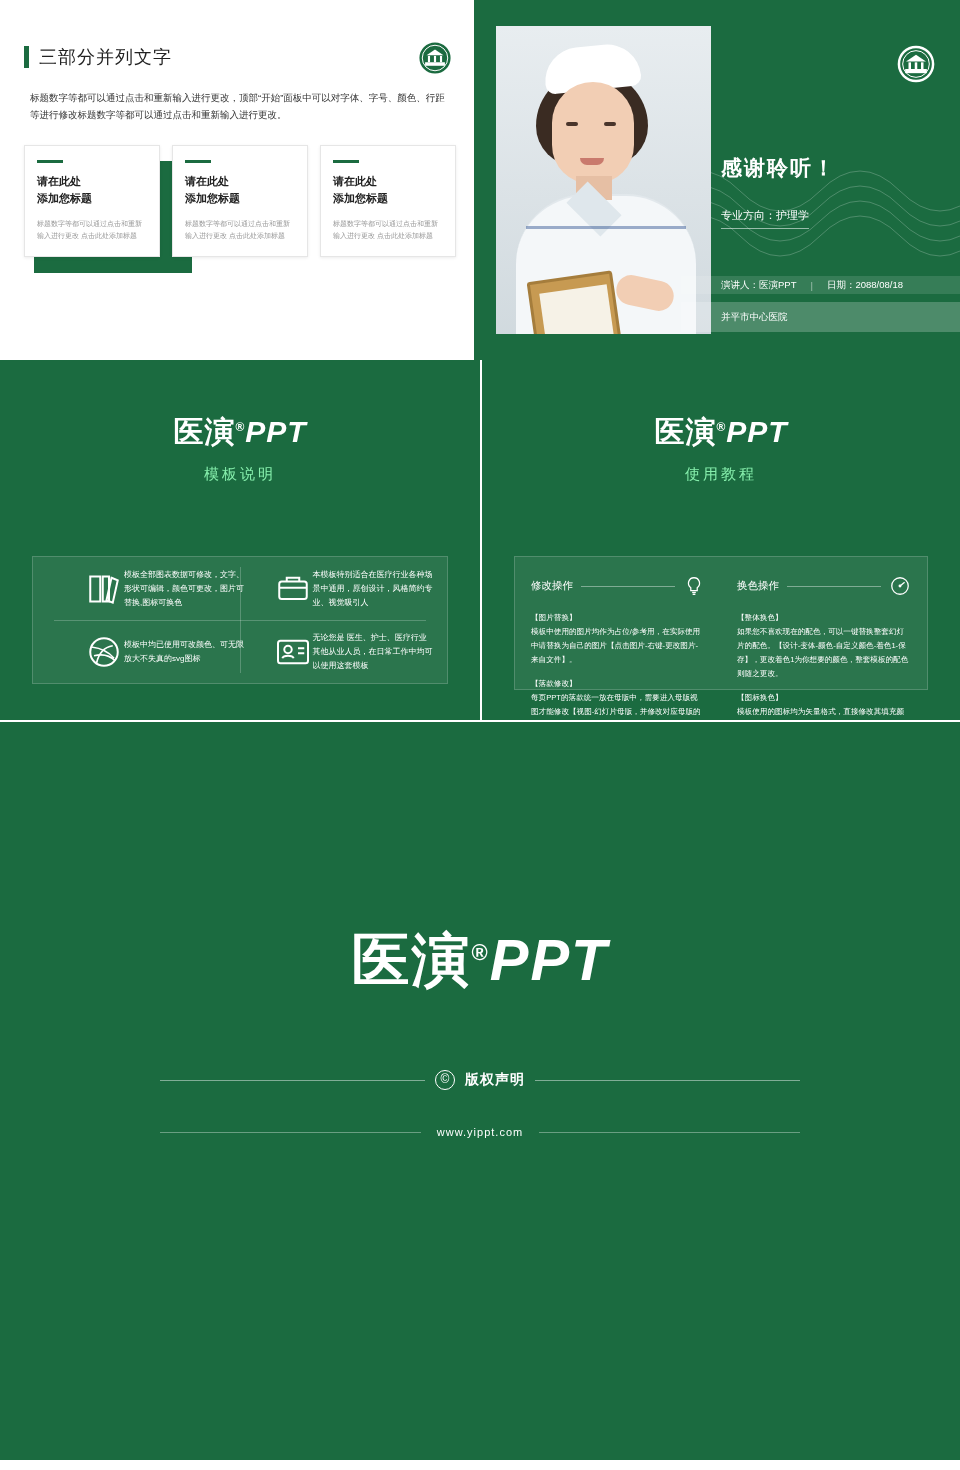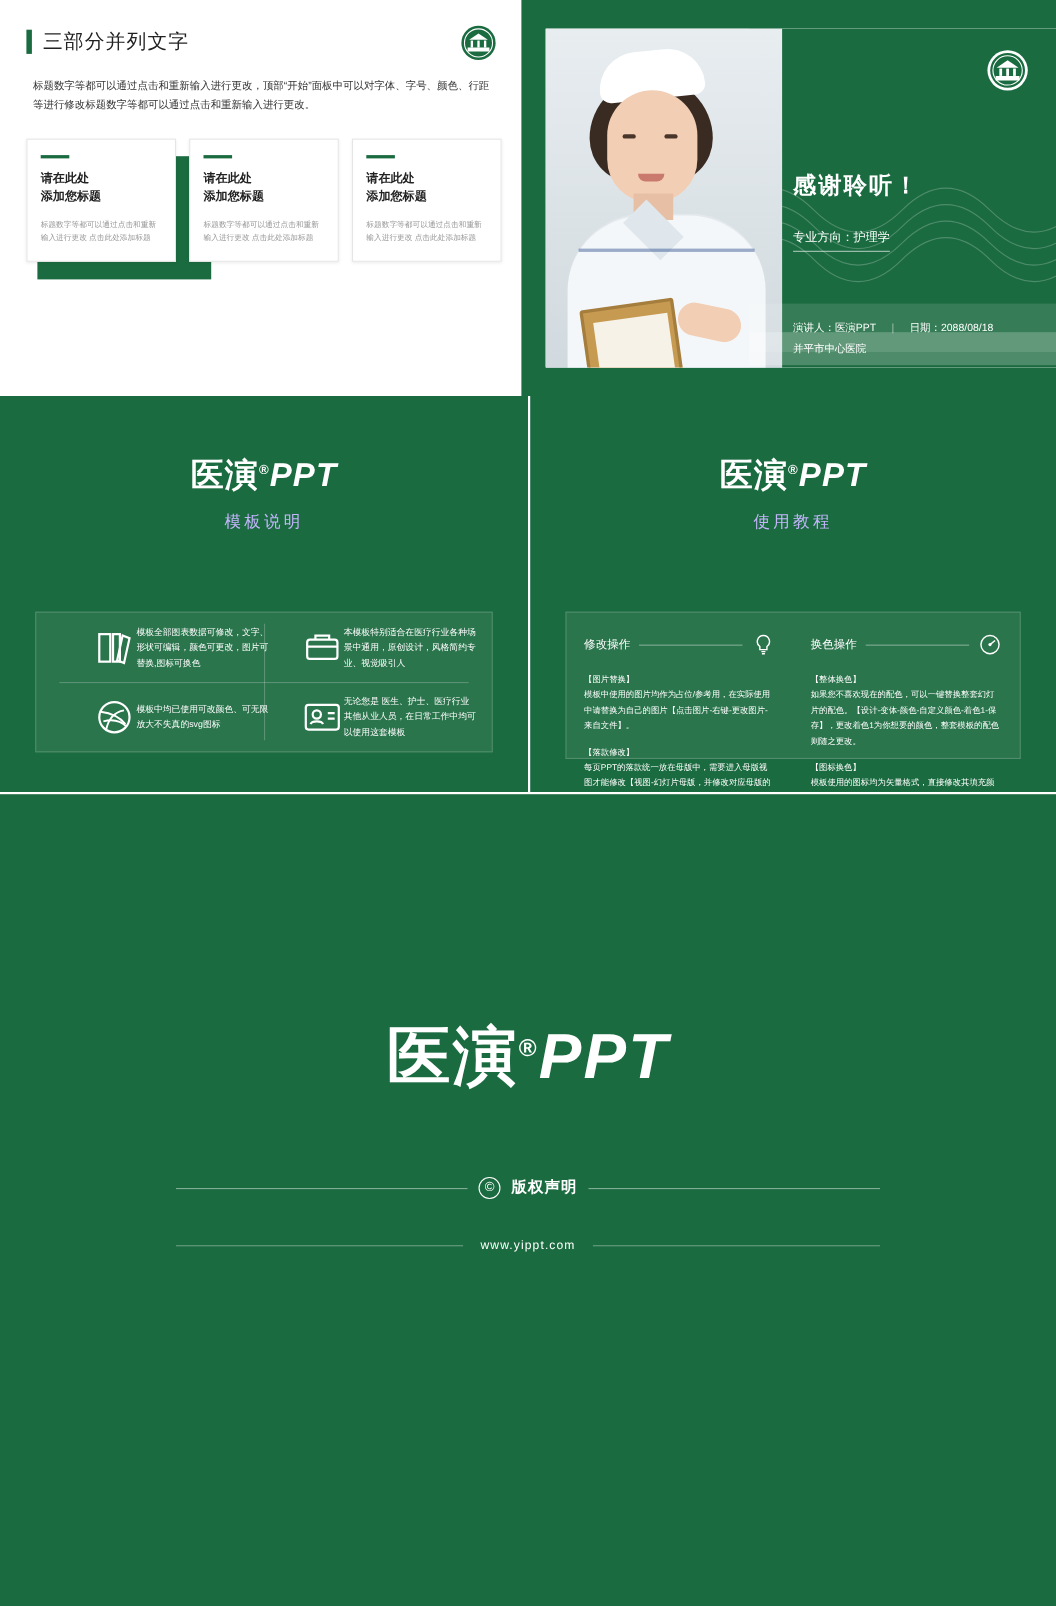--- a/index.html
+++ b/index.html
@@ -16,20 +16,21 @@
   
   .slide { position: relative; overflow: hidden; }
 
   
   .row1 { display: flex; width: 960px; height: 360px; gap: 0; }
 
   
   .slideA {
     width: 474px; height: 400px; background: #ffffff;
     position: relative;
+    margin-top: 19px;
   }
   .slideA-logo {
     position: absolute; right: 22px; top: 22px;
     width: 34px; height: 34px;
   }
   .titlebar { display: flex; align-items: center; margin: 26px 0 0 24px; }
   .titlebar .bar {
     width: 5px; height: 22px; background: #1b6b40; margin-right: 10px;
   }
   .titlebar .t {
@@ -85,21 +86,21 @@
   .thank-cn {
     position: absolute; left: 225px; top: 128px;
     font-size: 21px; font-weight: bold; color: #ffffff; letter-spacing: 2px;
   }
   .major {
     position: absolute; left: 225px; top: 182px;
     font-size: 11px; color: #ffffff; padding-bottom: 5px;
     border-bottom: 1px solid rgba(255,255,255,.55);
   }
   .metabar {
-    position: absolute; left: 185px; right: 0; top: 250px; height: 44px;
+    position: absolute; left: 185px; right: 0; top: 250px; height: 18px;
     background: rgba(255,255,255,.12);
     display: flex; align-items: center;
   }
   .metabar span { font-size: 9.5px; color: #fff; }
   .metabar .sep { margin: 0 14px; opacity: .5; }
   .metabar .pad { width: 40px; }
   .hospbar {
     position: absolute; left: 185px; right: 0; top: 276px; height: 30px;
     background: rgba(255,255,255,.22);
     display: flex; align-items: center;
@@ -170,21 +171,21 @@
   .slideC, .slideD { width: 480px; height: 360px; background: #1b6b40; position: relative; }
   .slideD { border-left: 2px solid #ffffff; }
   .brand {
     text-align: center; margin-top: 52px;
     font-size: 30px; font-weight: bold; color: #ffffff; letter-spacing: 1px;
   }
   .brand .reg { font-size: 12px; vertical-align: super; }
   .brand .ppt { font-style: italic; }
   .brand-sub {
     text-align: center; margin-top: 12px;
-    font-size: 15px; color: #c4b5fd; letter-spacing: 3px;
+    font-size: 15px; color: #86efac; letter-spacing: 3px;
   }
   .panel {
     position: absolute; left: 32px; right: 32px; top: 196px; bottom: 36px;
     background: rgba(255,255,255,.07);
     border: 1px solid rgba(255,255,255,.18);
     display: flex; flex-wrap: wrap; padding-left: 37px;
   }
   .quad {
     width: 50%; height: 50%;
     display: flex; align-items: center; padding: 0 14px;

